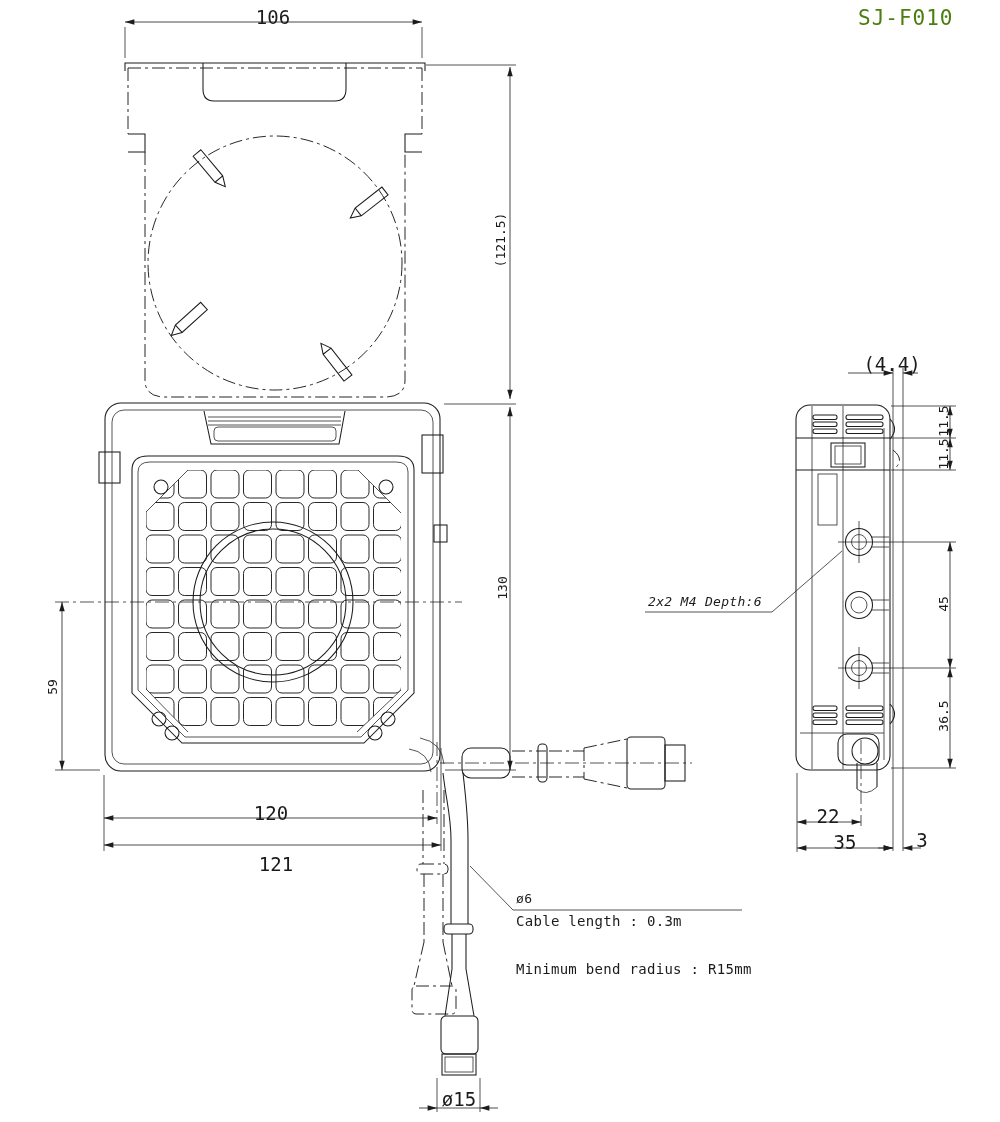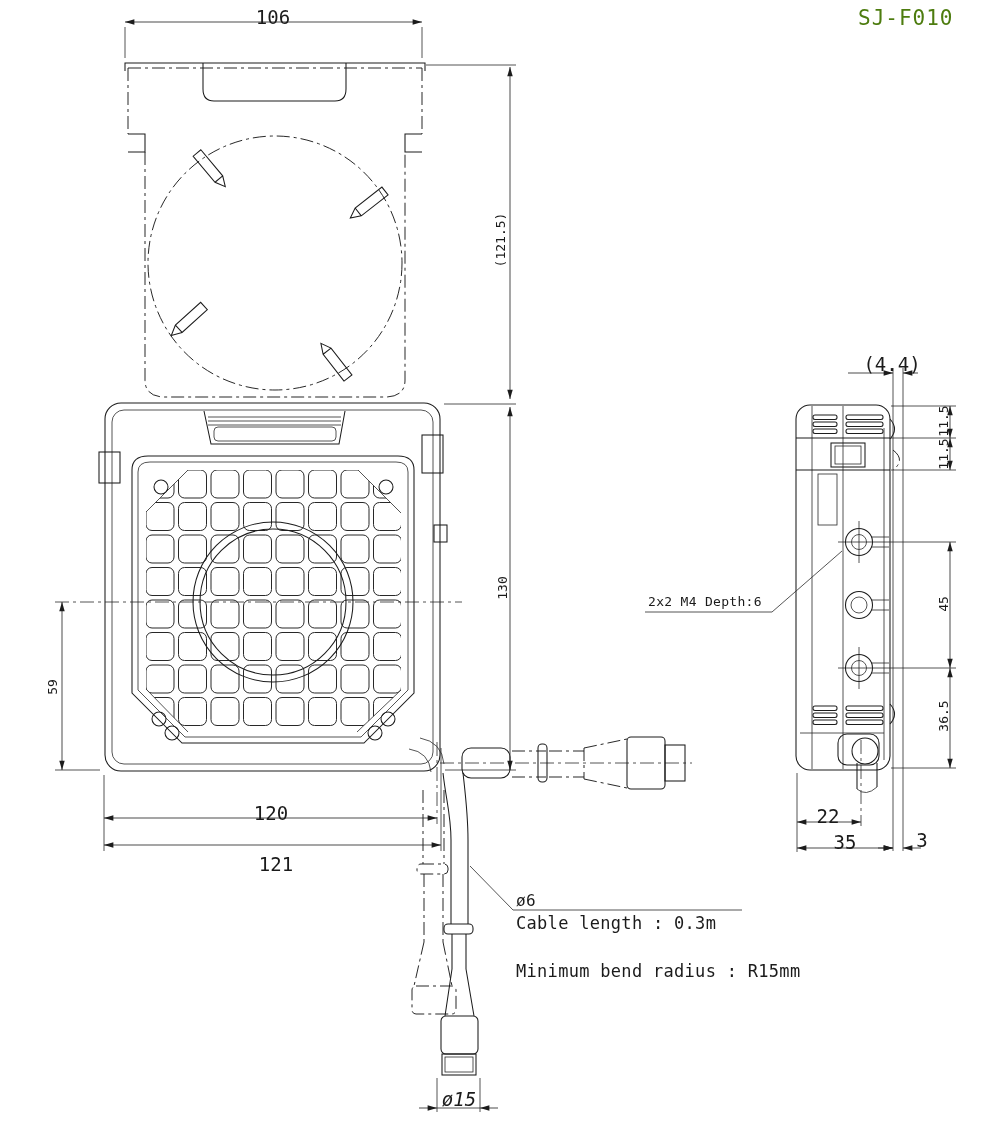--- a/index.html
+++ b/index.html
@@ -8,21 +8,21 @@
   svg{position:absolute;left:0;top:0;}
   .ln{fill:none;stroke:#1c1c1c;stroke-width:1.05;}
   .tn{fill:none;stroke:#2a2a2a;stroke-width:0.8;}
   .cl{fill:none;stroke:#2a2a2a;stroke-width:0.8;stroke-dasharray:14 4 3 4;}
   .ph{fill:none;stroke:#1c1c1c;stroke-width:0.95;stroke-dasharray:13 4 3 4;}
   .dim{fill:none;stroke:#2a2a2a;stroke-width:0.85;marker-start:url(#ar);marker-end:url(#ar);}
   .dima{fill:none;stroke:#2a2a2a;stroke-width:0.85;marker-end:url(#ar);}
   #grille rect{fill:none;stroke:#1c1c1c;stroke-width:0.95;}
   .hl{position:absolute;transform:translateX(-50%);white-space:nowrap;font-size:19px;}
   .vl{position:absolute;transform:translate(-50%,-50%) rotate(-90deg);white-space:nowrap;font-size:13px;}
-  .ll{position:absolute;white-space:nowrap;font-size:17px;letter-spacing:0.3px;}
+  .ll{position:absolute;white-space:nowrap;font-size:14px;letter-spacing:0.3px;}
   .title{position:absolute;font-size:21px;color:#4d7c0f;letter-spacing:1px;}
 </style>
 </head>
 <body>
 
 <div id="canvas">
 
 <svg width="1000" height="1122" viewBox="0 0 1000 1122">
   <defs>
     <marker id="ar" viewBox="0 0 12 8" refX="11.5" refY="4" markerWidth="12" markerHeight="8" orient="auto-start-reverse">
@@ -280,19 +280,19 @@
 
 <div class="hl" style="left:864px;top:353px;margin-left:28px;">(4.4)</div>
 <div class="vl" style="left:943px;top:421px;">11.5</div>
 <div class="vl" style="left:943px;top:454px;">11.5</div>
 <div class="vl" style="left:943px;top:604px;">45</div>
 <div class="vl" style="left:943px;top:716px;">36.5</div>
 <div class="hl" style="left:828px;top:805px;">22</div>
 <div class="hl" style="left:845px;top:831px;">35</div>
 <div class="hl" style="left:922px;top:829px;">3</div>
 
-<div class="ll" style="left:648px;top:594px;font-size:13px;">2x2 M4 Depth:6</div>
-<div class="ll" style="left:516px;top:891px;font-size:16px;">ø6</div>
+<div class="ll" style="left:648px;top:594px;font-size:13px;font-style:italic;">2x2 M4 Depth:6</div>
+<div class="ll" style="left:516px;top:891px;font-size:13px;">ø6</div>
 <div class="ll" style="left:516px;top:913px;">Cable length : 0.3m</div>
 <div class="ll" style="left:516px;top:929px;margin-top:32px;">Minimum bend radius : R15mm</div>
-<div class="hl" style="left:459px;top:1088px;font-style:italic;">ø15</div>
+<div class="hl" style="left:459px;top:1088px;">ø15</div>
 
 </div>
 
 </body></html>

